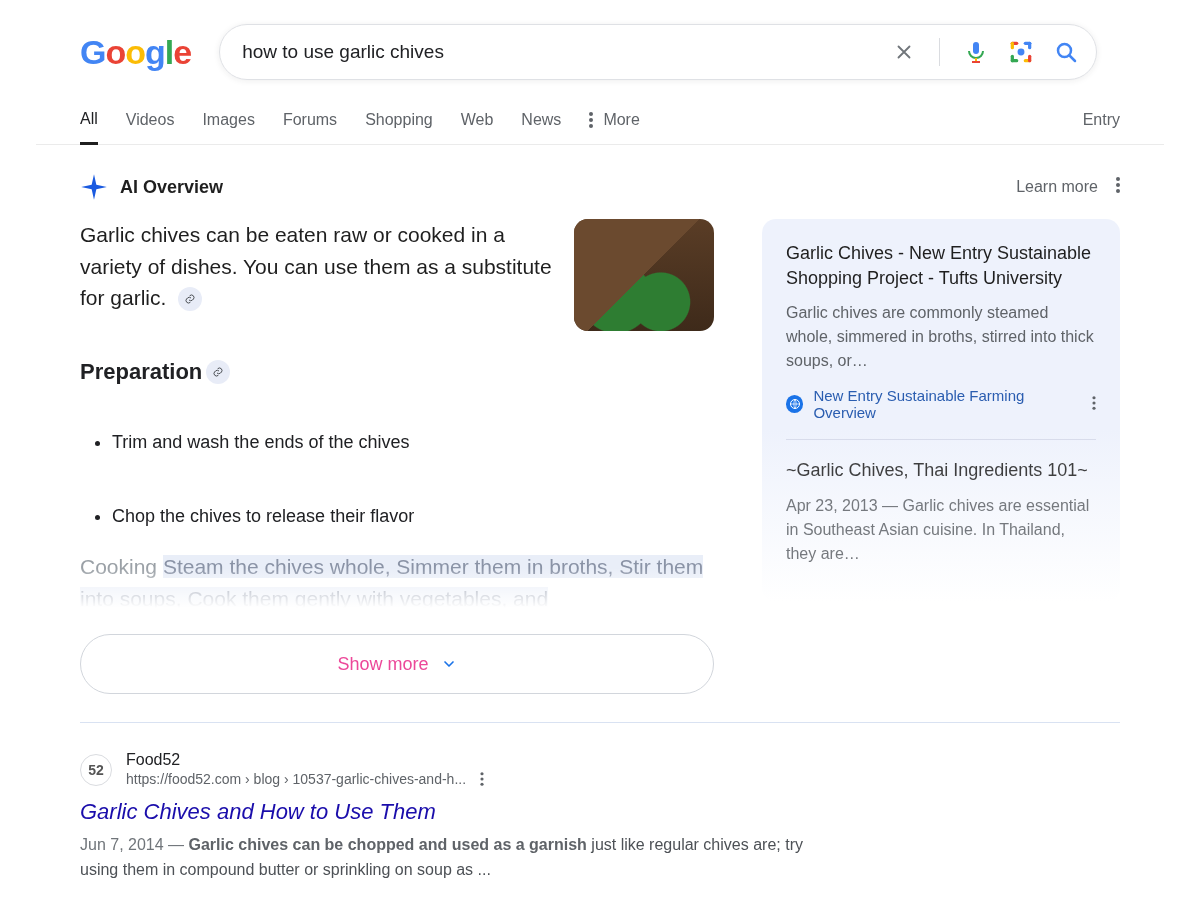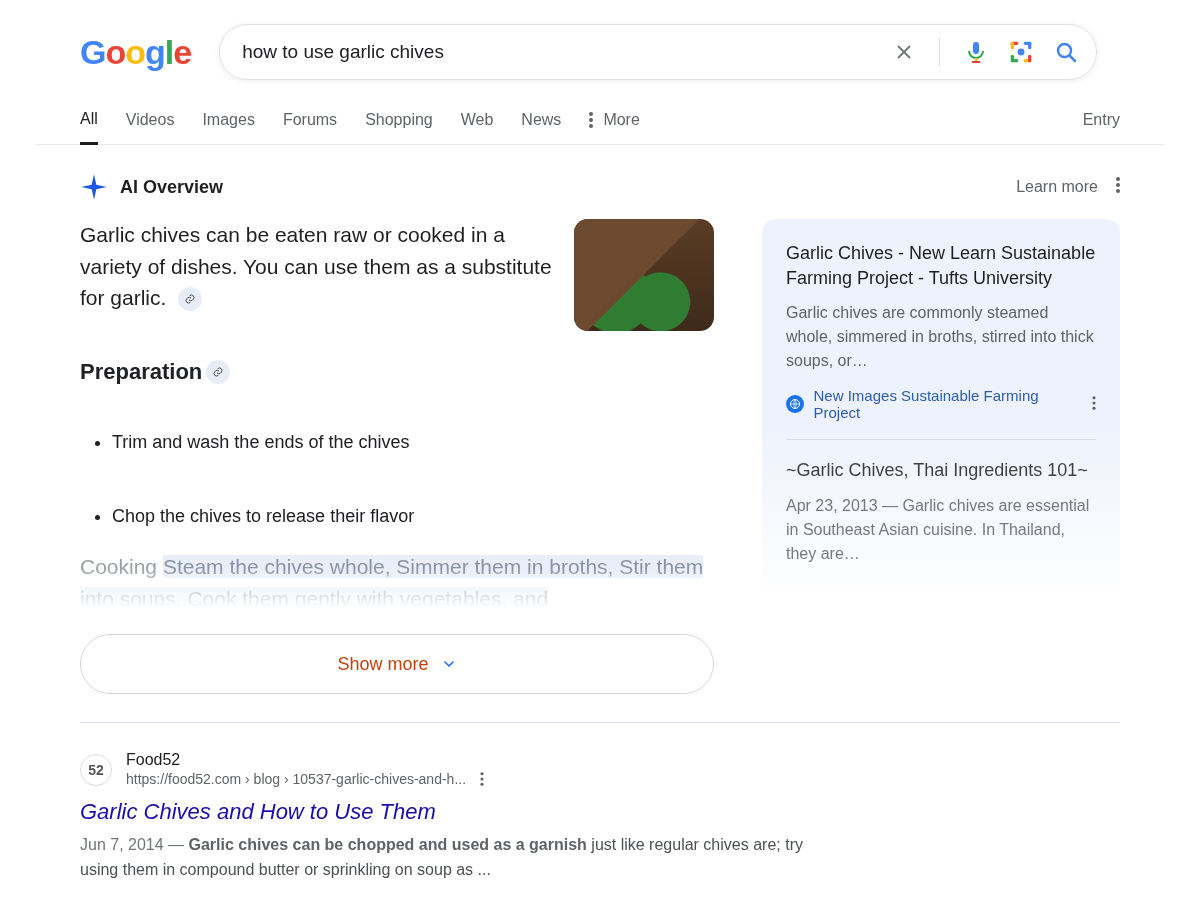--- a/index.html
+++ b/index.html
@@ -54,21 +54,21 @@
   .fade-cover { position:absolute; left:-10px; right:-10px; bottom:-4px; height:50px; background:linear-gradient(rgba(255,255,255,0), #fff 80%); }
   .thumb { position:absolute; top:0; right:0; width:140px; height:112px; border-radius:14px; background:#4b3b2a; overflow:hidden; }
   .thumb-inner { width:100%; height:100%; background:
      linear-gradient(135deg,#6b4a2f 0 50%, transparent 50%),
      radial-gradient(circle at 30% 70%, #2e7d32 0 28%, transparent 29%),
      radial-gradient(circle at 62% 74%, #2e7d32 0 24%, transparent 25%),
      linear-gradient(#5a3d26,#3e2a1a);
   }
   .ai-left-top { position:relative; padding-right:160px; min-height:112px; }
 
-  .showmore { margin-top:20px; height:60px; border:1px solid #d2d6dc; border-radius:30px; display:flex; align-items:center; justify-content:center; gap:12px; font-size:18px; color:#c2410c; cursor:pointer; }
+  .showmore { margin-top:20px; height:60px; border:1px solid #d2d6dc; border-radius:30px; display:flex; align-items:center; justify-content:center; gap:12px; font-size:18px; color:#ec4899; cursor:pointer; }
 
   .src-card { padding-bottom:18px; border-bottom:1px solid #d8dceb; margin-bottom:18px; }
   .src-title { font-size:18px; color:#1f1f1f; line-height:1.4; }
   .src-snip { margin-top:10px; font-size:16px; color:#5f6368; line-height:1.5; }
   .src-meta { margin-top:14px; display:flex; align-items:center; gap:10px; font-size:15px; color:#3c64c8; }
   .src-meta .dots { margin-left:auto; color:#5f6368; cursor:pointer; }
   .favc { width:18px; height:18px; border-radius:50%; background:#1a73e8; display:flex; align-items:center; justify-content:center; color:#fff; font-size:11px; }
 
   .hr { height:1px; background:#d9e2f2; margin:28px 0 28px 0; }
 
@@ -203,30 +203,30 @@
         <div class="showmore">
           <span>Show more</span>
           <svg width="16" height="16" viewBox="0 0 24 24">
               <path d="M6 9l6 6 6-6" stroke="#1a73e8" stroke-width="2.5" fill="none" stroke-linecap="round" stroke-linejoin="round"></path>
             </svg>
         </div>
       </div>
 
       <div class="ai-right">
         <div class="src-card">
-          <div class="src-title">Garlic Chives - New Learn Sustainable Farming Project - Tufts University</div>
+          <div class="src-title">Garlic Chives - New Entry Sustainable Shopping Project - Tufts University</div>
           <div class="src-snip">Garlic chives are commonly steamed whole, simmered in broths, stirred into thick soups, or…</div>
           <div class="src-meta">
             <span class="favc">
               <svg width="12" height="12" viewBox="0 0 24 24">
                   <circle cx="12" cy="12" r="9" stroke="#fff" stroke-width="2" fill="none"></circle>
                   <path d="M3 12h18M12 3c3 3 3 15 0 18M12 3c-3 3-3 15 0 18" stroke="#fff" stroke-width="1.5" fill="none"></path>
                 </svg>
             </span>
-            <span style="color:#2a5db0">New Images Sustainable Farming Project</span>
+            <span style="color:#2a5db0">New Entry Sustainable Farming Overview</span>
             <span class="dots">
               <svg width="4" height="14" viewBox="0 0 4 16">
                   <circle cx="2" cy="2" r="1.8" fill="#5f6368"></circle>
                   <circle cx="2" cy="8" r="1.8" fill="#5f6368"></circle>
                   <circle cx="2" cy="14" r="1.8" fill="#5f6368"></circle>
                 </svg>
             </span>
           </div>
         </div>
         <div class="src-card" style="border-bottom:none;opacity:.85">

